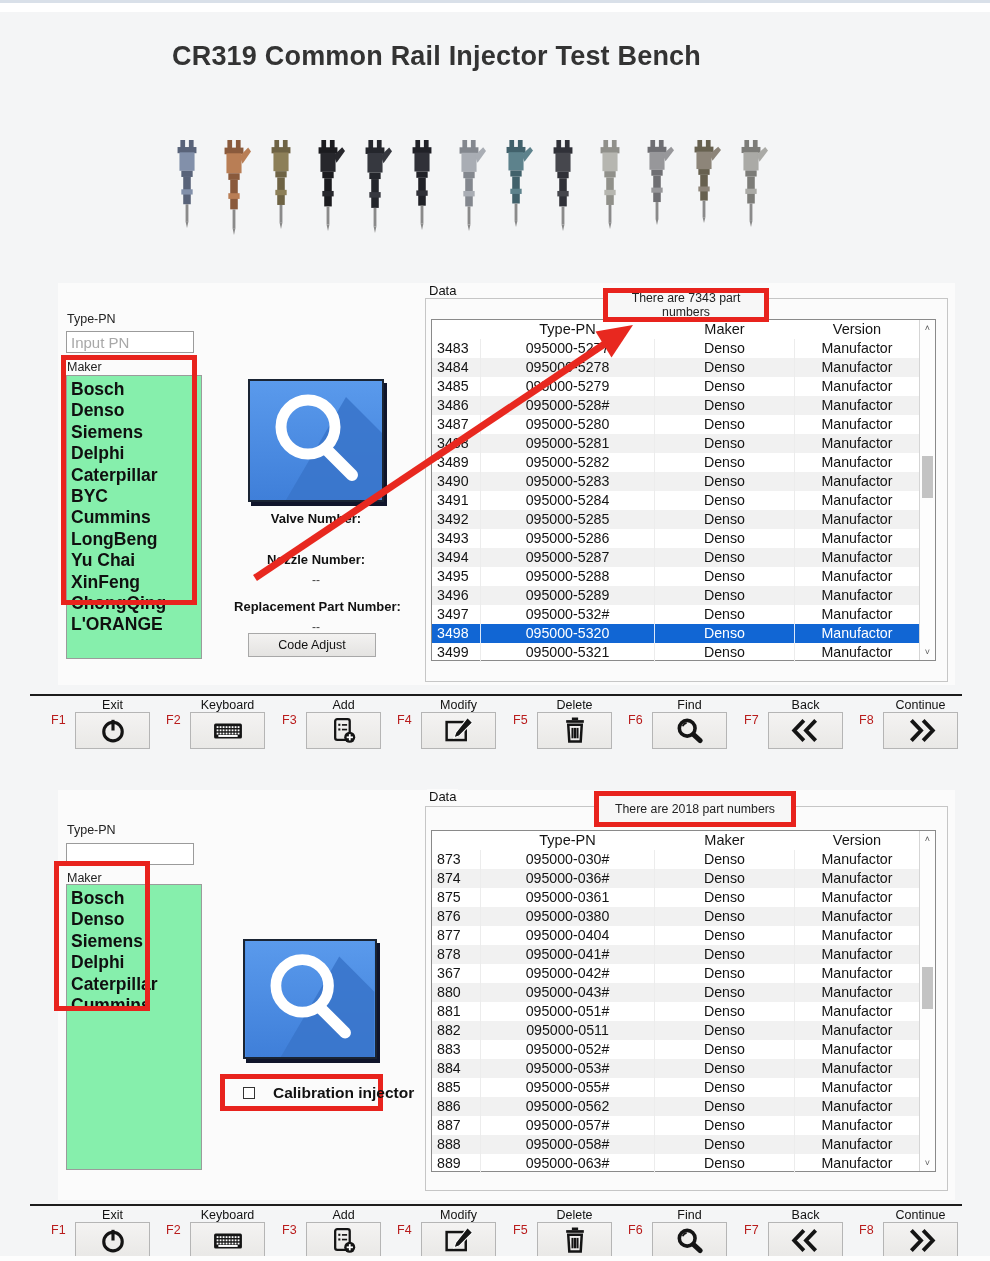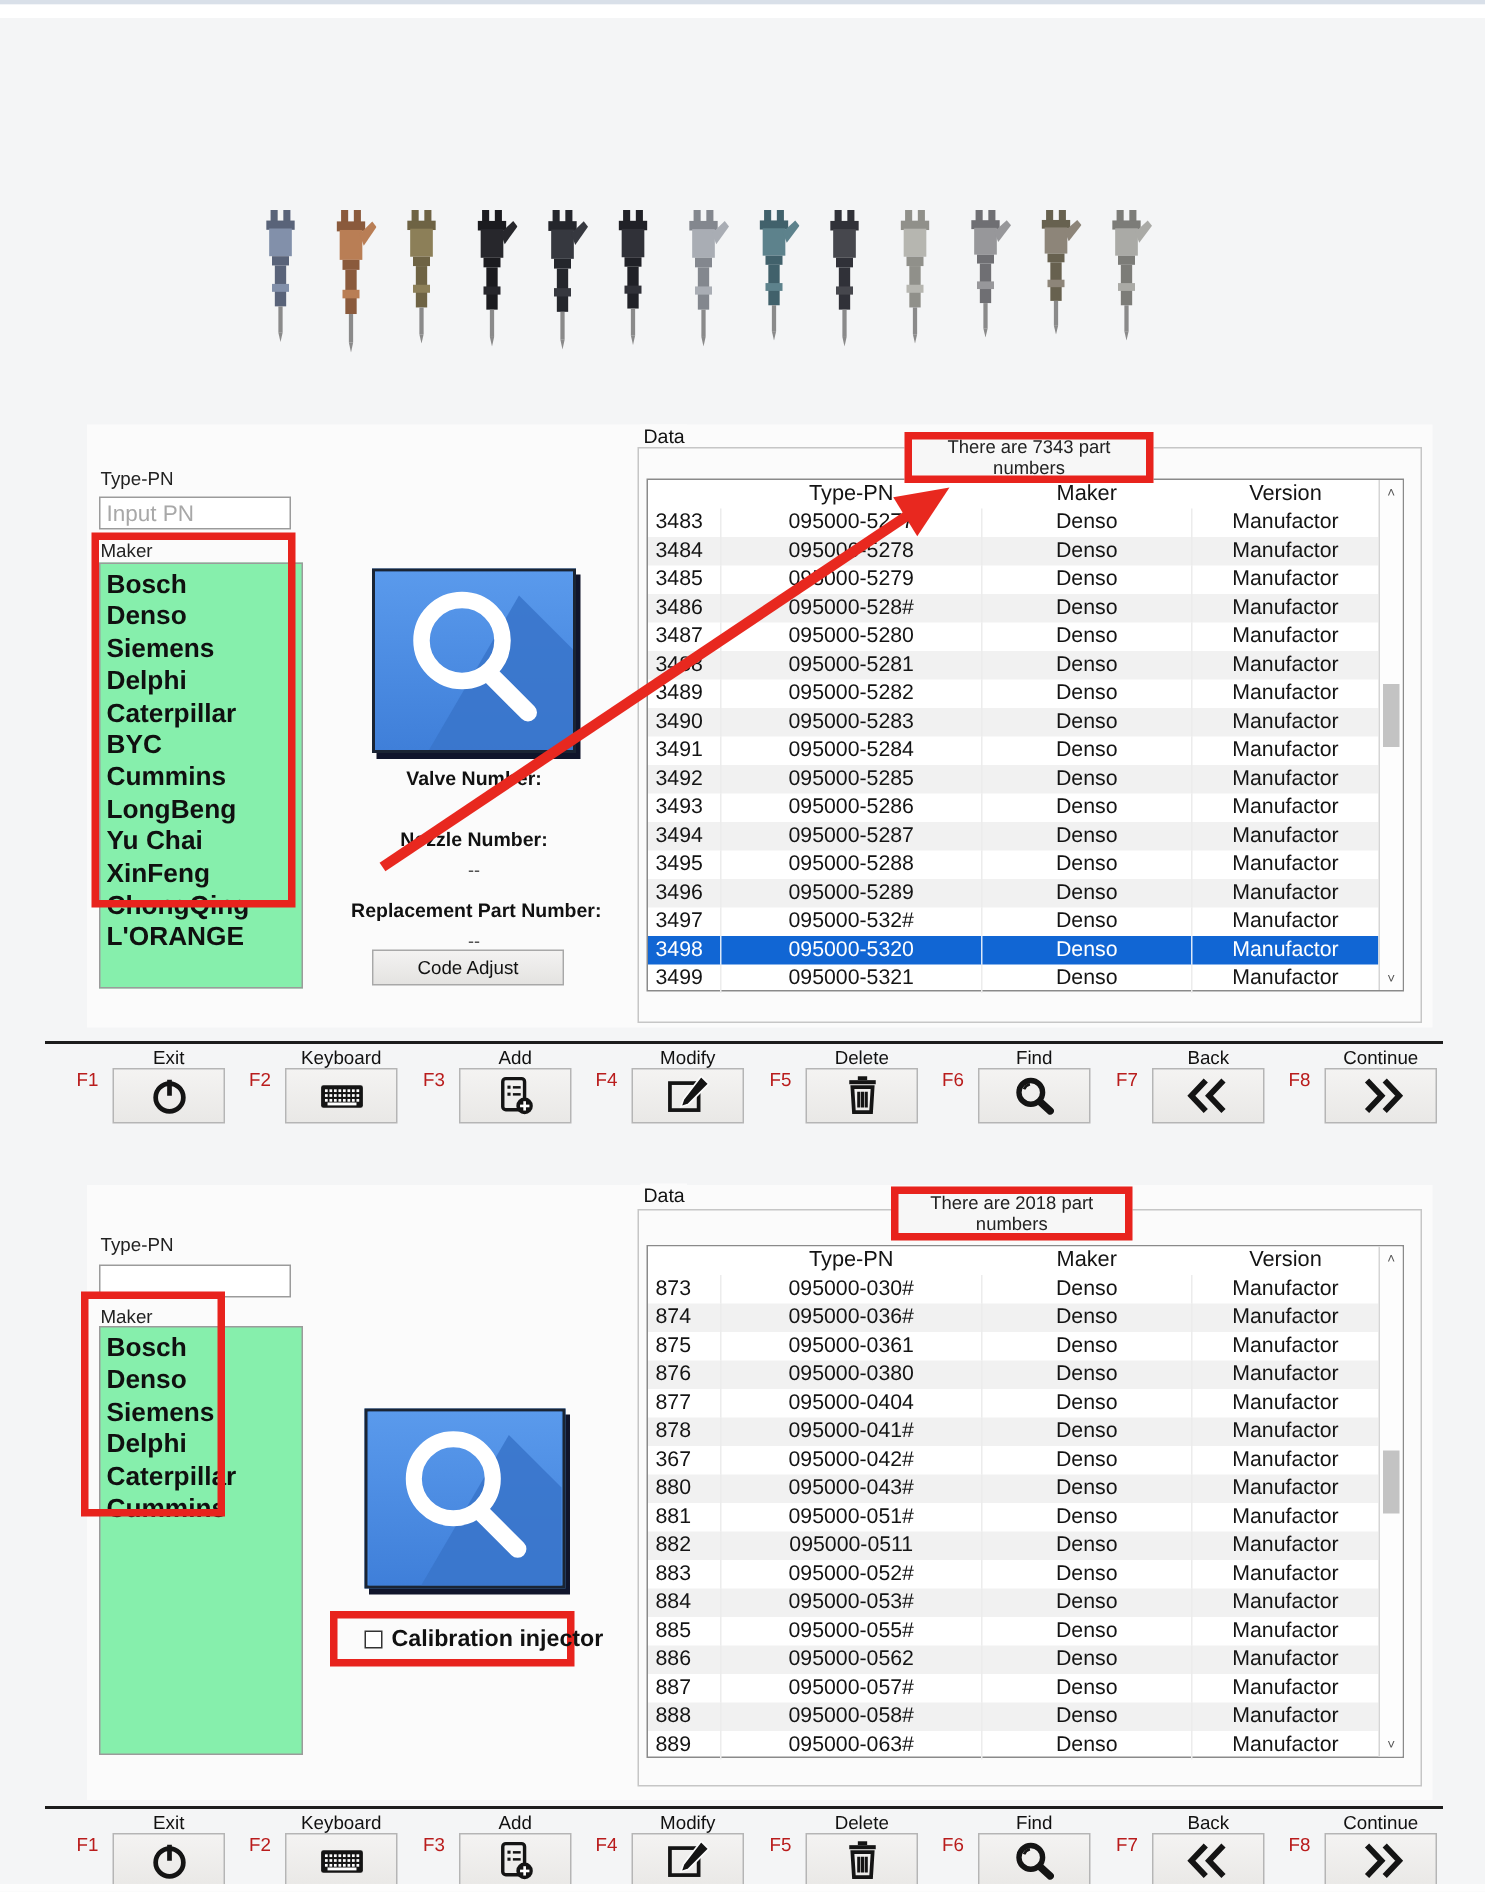--- a/index.html
+++ b/index.html
@@ -55,34 +55,35 @@
   .arrow-svg { position:absolute; left:0; top:0; z-index:5; pointer-events:none; }
 
   .fbar { position:absolute; left:30px; width:932px; height:64px; }
   .fbar-line { position:absolute; left:0; top:0; width:932px; height:2px; background:#1c1c1c; }
   .fcell { position:absolute; top:2px; width:106px; height:62px; }
   .flabel { position:absolute; left:30px; top:2px; width:75px; text-align:center; font-size:12.5px; color:#111; }
   .fkey { position:absolute; left:6px; top:17px; font-size:12.5px; color:#b91c1c; }
   .fbtn { position:absolute; left:30px; top:16px; width:75px; height:37px; background:linear-gradient(#f4f3f2,#e9e8e6); border:1px solid #b5b5b5; display:flex; align-items:center; justify-content:center; cursor:pointer; }
   .fbtn svg { width:30px; height:27px; display:block; }
 
-  .chk-wrap { position:absolute; display:flex; align-items:center; gap:6px; z-index:7; }
+  .chk-wrap { position:absolute; display:flex; align-items:center; gap:18px; z-index:7; }
   .chk-box { width:12px; height:12px; border:1.5px solid #333; background:#fff; display:inline-block; }
   .chk-lbl { font-size:15.5px; font-weight:600; color:#111; white-space:nowrap; }
 
   .footer-strip { position:absolute; left:0; top:1256px; width:990px; height:5px; background:#fdfdfd; }
 </style>
 </head>
 <body>
 
 <div id="root">
   <div class="topstrip1"></div>
   <div class="topstrip2"></div>
 
   <div class="title">
+    <div>CR319 Common Rail Injector Test Bench</div>
   </div>
 
   <div class="injector-row">
       <svg width="34" height="88" viewBox="0 0 36 100" preserveAspectRatio="none">
         <rect x="11" y="0" width="5" height="9" fill="#596379"></rect>
         <rect x="20" y="0" width="5" height="9" fill="#596379"></rect>
         <rect x="8" y="8" width="20" height="7" fill="#596379"></rect>
         <rect x="10" y="14" width="16" height="21" fill="#8290aa"></rect>
         <rect x="12" y="35" width="12" height="7" fill="#596379"></rect>
         <rect x="14" y="42" width="8" height="31" fill="#596379"></rect>
@@ -548,21 +549,21 @@
     </div>
 
     <div class="redbox" style="left:162px;top:284px;width:163px;height:37px;"></div>
     <div class="chk-wrap" style="left:185px;top:294px;">
       <span class="chk-box"></span>
       <span class="chk-lbl">Calibration injector</span>
     </div>
 
     <div class="data-lbl" style="top:-1px;background:#fbfbfb;">Data</div>
     <div class="grpbox" style="top:16px;height:385px;"></div>
-    <div class="callout" style="left:536px;top:1px;width:161px;height:36px;">
+    <div class="callout" style="left:536px;top:1px;width:202px;height:36px;">
       <span>There are 2018 part numbers</span>
     </div>
 
     <div class="tbl" style="top:40px;">
         <div class="tgrid">
           <div class="trow head">
             <div class="tcell c0"></div>
             <div class="tcell c1">Type-PN</div>
             <div class="tcell c2">Maker</div>
             <div class="tcell c3">Version</div>

